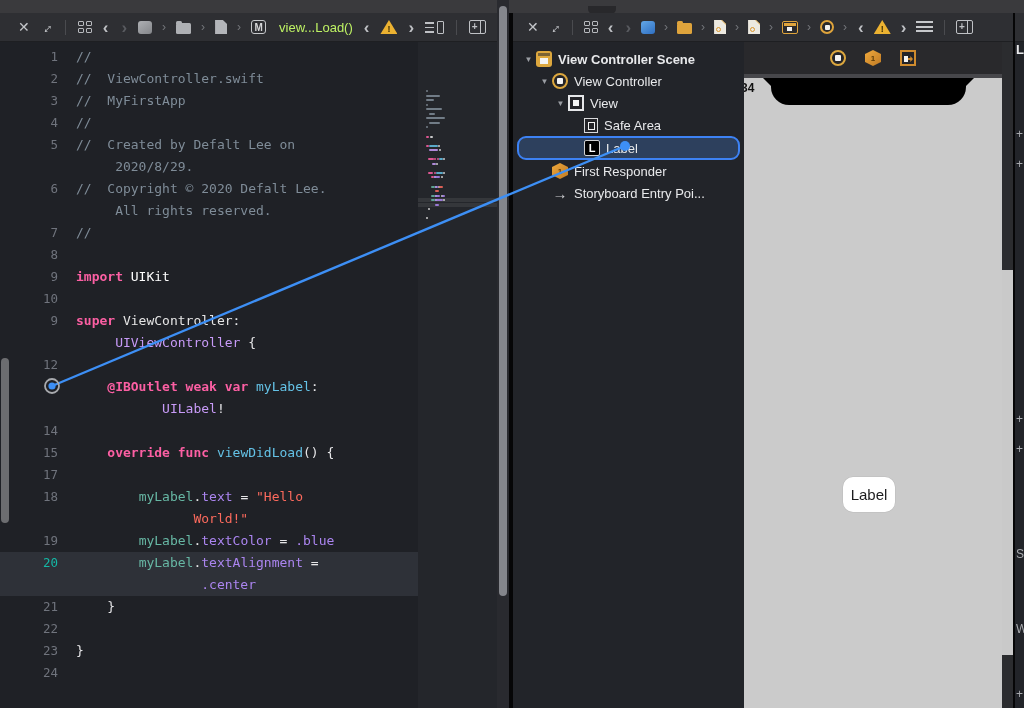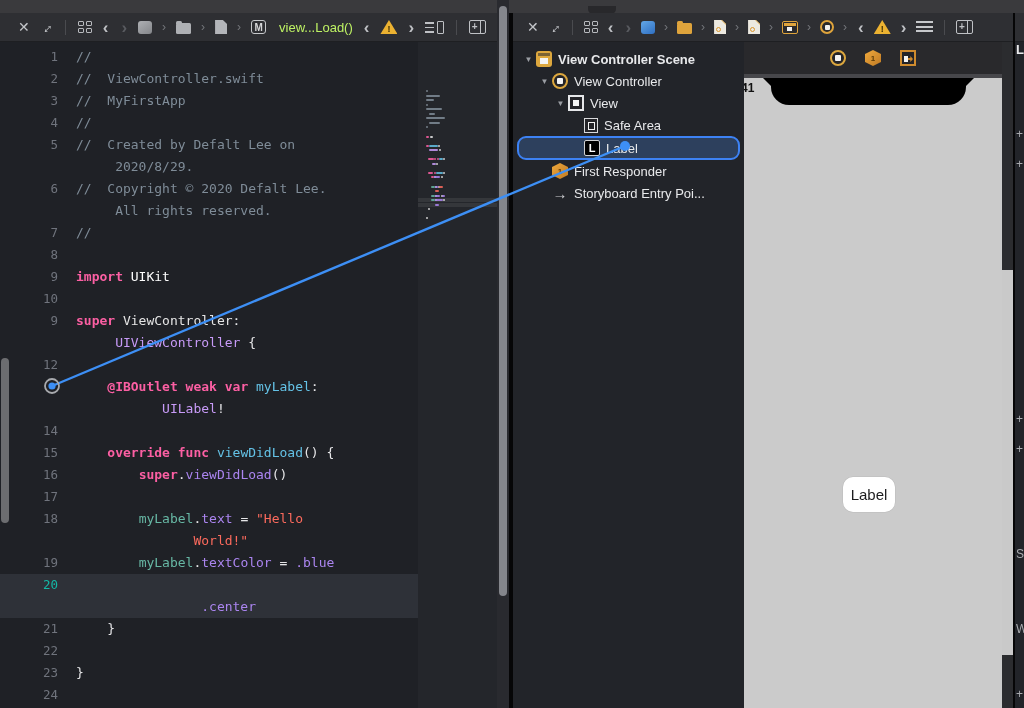--- a/index.html
+++ b/index.html
@@ -207,26 +207,25 @@
         <div class="code-row"><span class="gutter-num">8</span><span class="code-text"></span></div>
         <div class="code-row"><span class="gutter-num">9</span><span class="code-text"><span style="color: rgb(252, 95, 163); font-weight: 700;">import</span><span style="color: #ffffff;"> UIKit</span></span></div>
         <div class="code-row"><span class="gutter-num">10</span><span class="code-text"></span></div>
         <div class="code-row"><span class="gutter-num">9</span><span class="code-text"><span style="color: rgb(252, 95, 163); font-weight: 700;">super</span><span style="color: rgb(230, 230, 232);"> </span><span style="color: #e5e5e5;">ViewController</span><span style="color: rgb(230, 230, 232);">:</span></span></div>
         <div class="code-row"><span class="gutter-num"></span><span class="code-text"><span style="color: rgb(230, 230, 232);">     </span><span style="color: rgb(200, 155, 248);">UIViewController</span><span style="color: rgb(230, 230, 232);"> {</span></span></div>
         <div class="code-row"><span class="gutter-num">12</span><span class="code-text"></span></div>
         <div class="code-row"><span class="gutter-num"></span><span class="code-text"><span style="color: rgb(230, 230, 232);">    </span><span style="color: rgb(252, 95, 163); font-weight: 700;">@IBOutlet</span><span style="color: rgb(230, 230, 232);"> </span><span style="color: rgb(252, 95, 163); font-weight: 700;">weak</span><span style="color: rgb(230, 230, 232);"> </span><span style="color: rgb(252, 95, 163); font-weight: 700;">var</span><span style="color: rgb(230, 230, 232);"> </span><span style="color: rgb(100, 194, 230);">myLabel</span><span style="color: rgb(230, 230, 232);">:</span></span></div>
         <div class="code-row"><span class="gutter-num"></span><span class="code-text"><span style="color: rgb(230, 230, 232);">           </span><span style="color: rgb(200, 155, 248);">UILabel</span><span style="color: rgb(230, 230, 232);">!</span></span></div>
         <div class="code-row"><span class="gutter-num">14</span><span class="code-text"></span></div>
         <div class="code-row"><span class="gutter-num">15</span><span class="code-text"><span style="color: rgb(230, 230, 232);">    </span><span style="color: rgb(252, 95, 163); font-weight: 700;">override</span><span style="color: rgb(230, 230, 232);"> </span><span style="color: rgb(252, 95, 163); font-weight: 700;">func</span><span style="color: rgb(230, 230, 232);"> </span><span style="color: rgb(100, 194, 230);">viewDidLoad</span><span style="color: rgb(230, 230, 232);">() {</span></span></div>
-        <div class="code-row"><span class="gutter-num">16</span><span class="code-text"><span style="color: rgb(230, 230, 232);">        </span><span style="color: rgb(252, 95, 163); font-weight: 700;">super</span><span style="color: rgb(230, 230, 232);">.</span><span style="color: rgb(171, 133, 240);">viewDidLoad</span><span style="color: rgb(230, 230, 232);">()</span></span></div>
         <div class="code-row"><span class="gutter-num">17</span><span class="code-text"></span></div>
         <div class="code-row"><span class="gutter-num">18</span><span class="code-text"><span style="color: rgb(230, 230, 232);">        </span><span style="color: rgb(103, 183, 164);">myLabel</span><span style="color: rgb(230, 230, 232);">.</span><span style="color: rgb(171, 133, 240);">text</span><span style="color: rgb(230, 230, 232);"> = </span><span style="color: rgb(252, 106, 93);">"Hello</span></span></div>
         <div class="code-row"><span class="gutter-num"></span><span class="code-text"><span style="color: rgb(230, 230, 232);">               </span><span style="color: rgb(252, 106, 93);">World!"</span></span></div>
         <div class="code-row"><span class="gutter-num">19</span><span class="code-text"><span style="color: rgb(230, 230, 232);">        </span><span style="color: rgb(103, 183, 164);">myLabel</span><span style="color: rgb(230, 230, 232);">.</span><span style="color: rgb(171, 133, 240);">textColor</span><span style="color: rgb(230, 230, 232);"> = </span><span style="color: rgb(171, 133, 240);">.blue</span></span></div>
-        <div class="code-row hl"><span class="gutter-num on">20</span></div>
+        <div class="code-row hl"><span class="gutter-num on">20</span><span class="code-text"><span style="color: rgb(230, 230, 232);">        </span><span style="color: rgb(103, 183, 164);">myLabel</span><span style="color: rgb(230, 230, 232);">.</span><span style="color: rgb(171, 133, 240);">textAlignment</span><span style="color: rgb(230, 230, 232);"> =</span></span></div>
         <div class="code-row hl"><span class="gutter-num on"></span><span class="code-text"><span style="color: rgb(230, 230, 232);">                </span><span style="color: rgb(171, 133, 240);">.center</span></span></div>
         <div class="code-row"><span class="gutter-num">21</span><span class="code-text"><span style="color: rgb(230, 230, 232);">    }</span></span></div>
         <div class="code-row"><span class="gutter-num">22</span><span class="code-text"></span></div>
         <div class="code-row"><span class="gutter-num">23</span><span class="code-text"><span style="color: rgb(230, 230, 232);">}</span></span></div>
         <div class="code-row"><span class="gutter-num">24</span><span class="code-text"></span></div>
       </div>
     <div id="minimap">
         <div class="mm-bar" style="left: 8px; top: 48px; width: 2px; background: rgb(127, 140, 152);"></div>
         <div class="mm-bar" style="left: 8px; top: 52.55px; width: 13.92px; background: rgb(127, 140, 152);"></div>
         <div class="mm-bar" style="left: 8px; top: 57.1px; width: 8.12px; background: rgb(127, 140, 152);"></div>
@@ -329,21 +328,21 @@
     <div id="scene-dock">
       <span class="oi oi-vc" style="transform:scale(1.0)"></span>
       <span class="oi oi-responder">
           <span>1</span>
         </span>
       <span class="oi oi-exit"></span>
     </div>
     <div id="dock-strip"></div>
     <div id="phone-screen">
       <div id="notch"></div>
-      <span id="status-time">41</span>
+      <span id="status-time">34</span>
       <div id="canvas-label">Label</div>
     </div>
   </div>
   <div id="canvas-scrollcol">
     <div id="csc-topdark"></div>
     <div id="csc-botdark"></div>
   </div>
   <div id="scroll-thumb-right"></div>
   <div id="sliver-div"></div>
   <div id="sliver">

